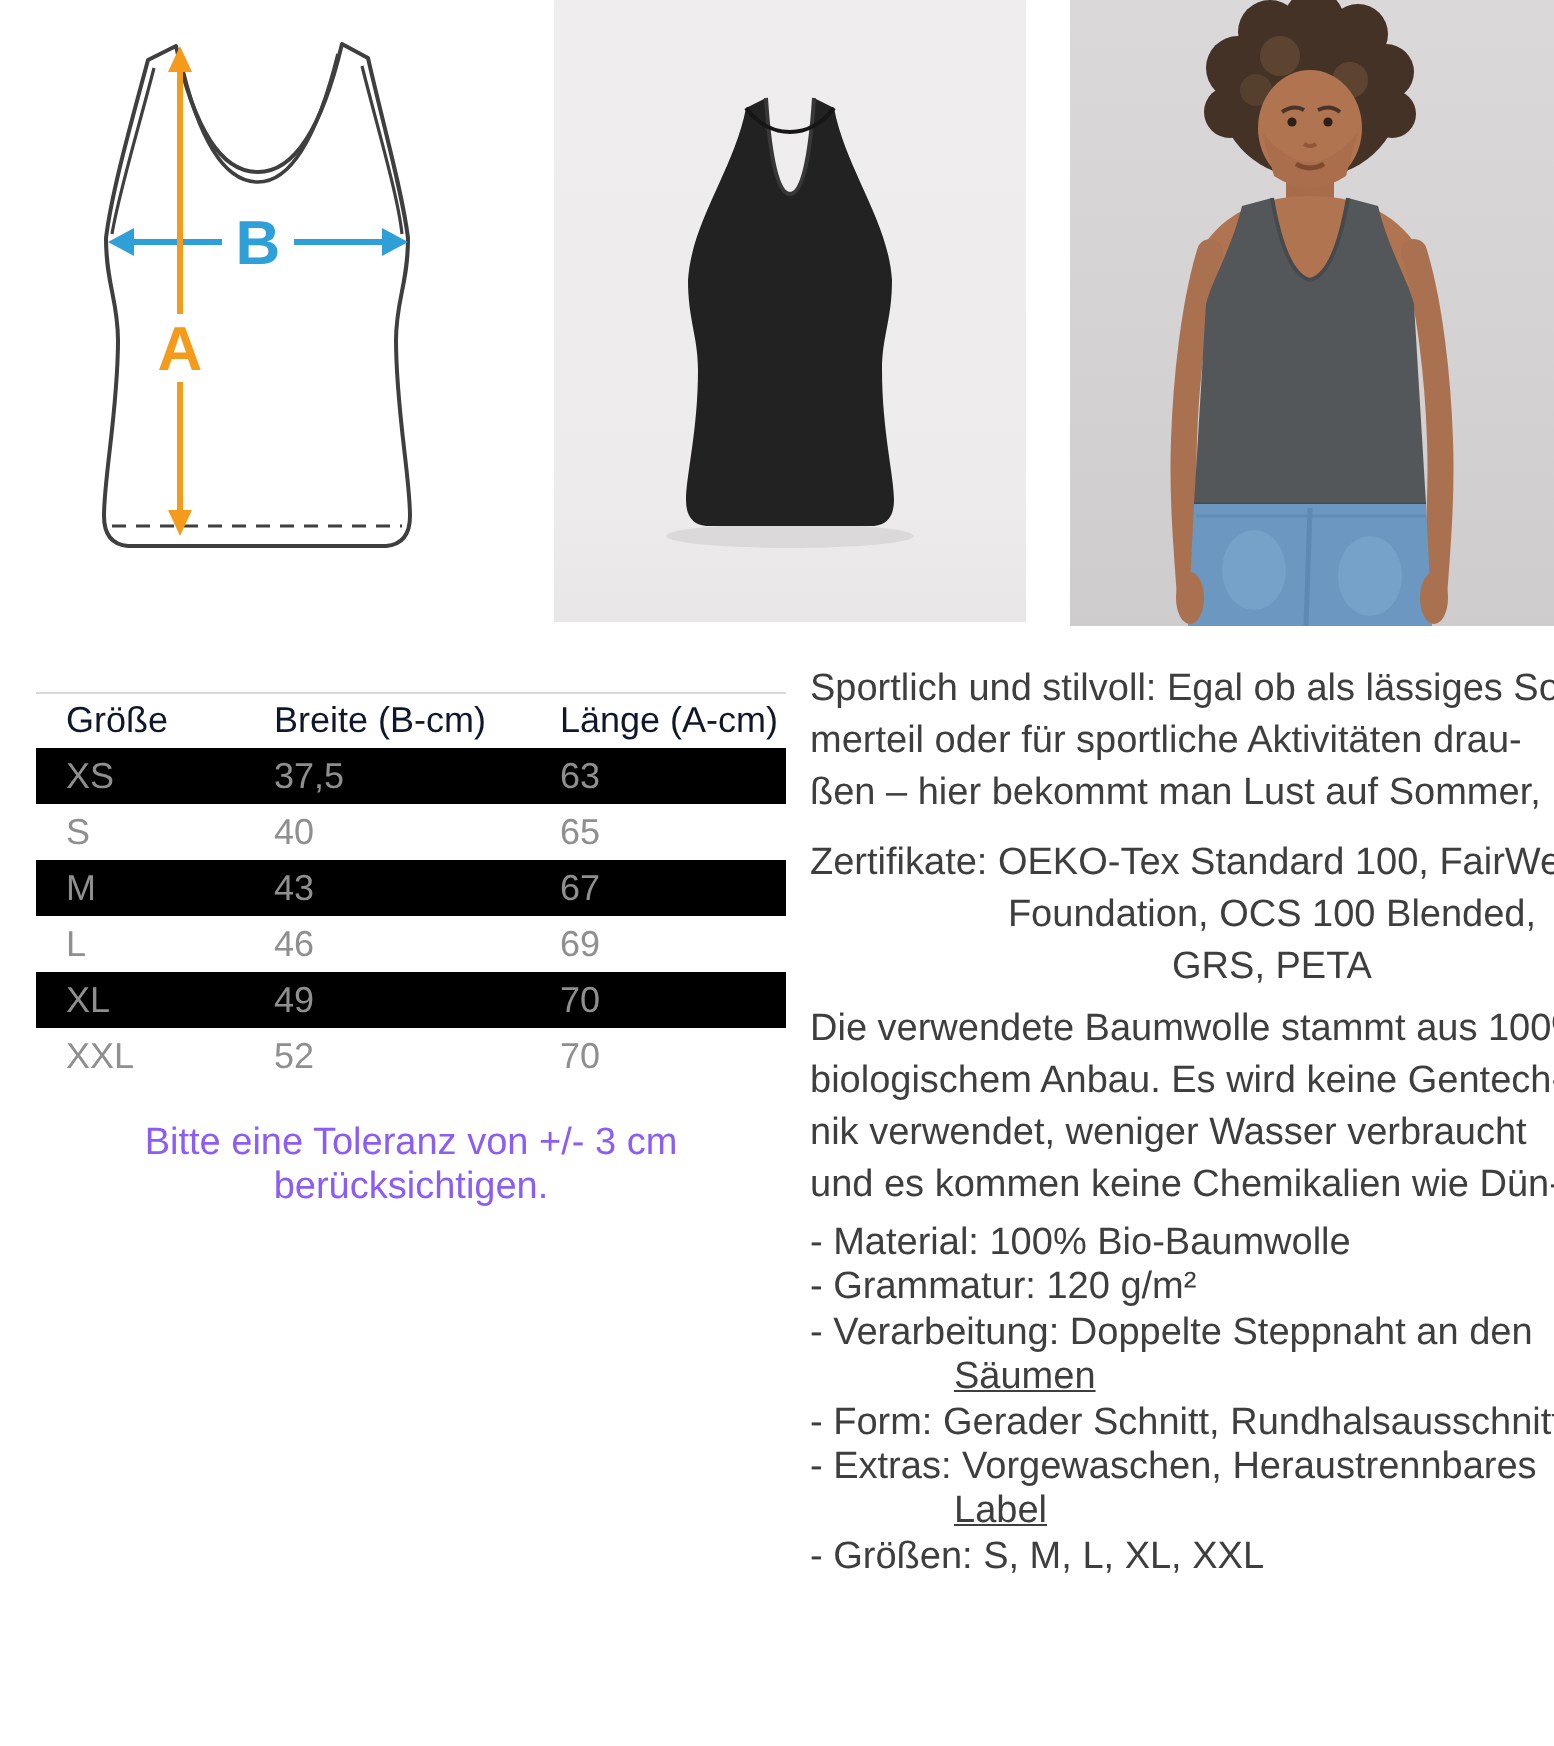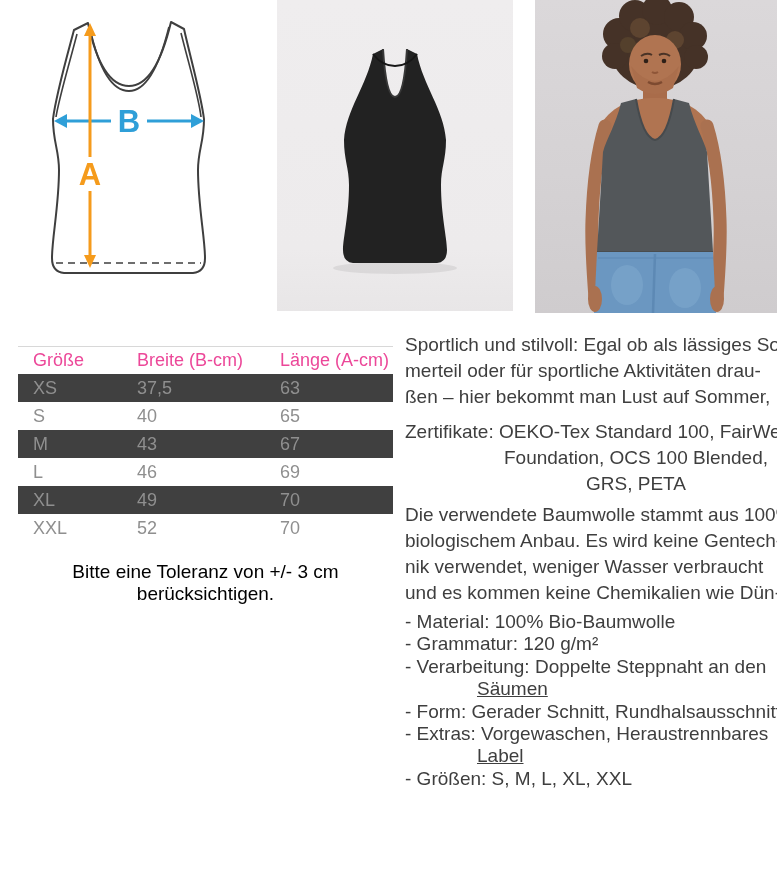--- a/index.html
+++ b/index.html
@@ -13,26 +13,26 @@
                background:linear-gradient(180deg,#efedee 0%,#edebec 80%,#e8e6e7 100%);}
   #fig-model{left:535px;width:242px;height:313px;
              background:linear-gradient(180deg,#dbd8da 0%,#d5d2d4 55%,#cfccce 100%);}
   .fig svg{display:block;}
 
   
   .sizes{position:absolute;left:18px;top:346px;width:375px;
          border-top:1px solid #d8d8d8;font-size:18px;}
   .trow{display:grid;grid-template-columns:104px 143px 1fr;
         align-items:center;padding-left:15px;height:28px;}
-  .trow.thead{height:27px;color:#ec4899;}
+  .trow.thead{height:27px;color:#0f172a;}
   .trow .tcell{color:#8f8f8f;}
-  .trow.odd{background:#404040;}
+  .trow.odd{background:#000000;}
 
   .tolerance{position:absolute;left:18px;top:561px;width:375px;
-             text-align:center;font-size:19px;color:#000000;}
+             text-align:center;font-size:19px;color:#8b5cf6;}
 
   
   .desc{position:absolute;left:405px;top:332px;width:372px;
         color:#3e3e3e;font-size:19px;}
   .block{margin:0 0 9px 0;}
   .block.tight{margin-bottom:5px;}
   .line{line-height:26px;white-space:nowrap;}
   .details .line{line-height:22.4px;}
   .cont{padding-left:72px;text-decoration:underline;}
   .cont-z{padding-left:90px;text-align:center;}

